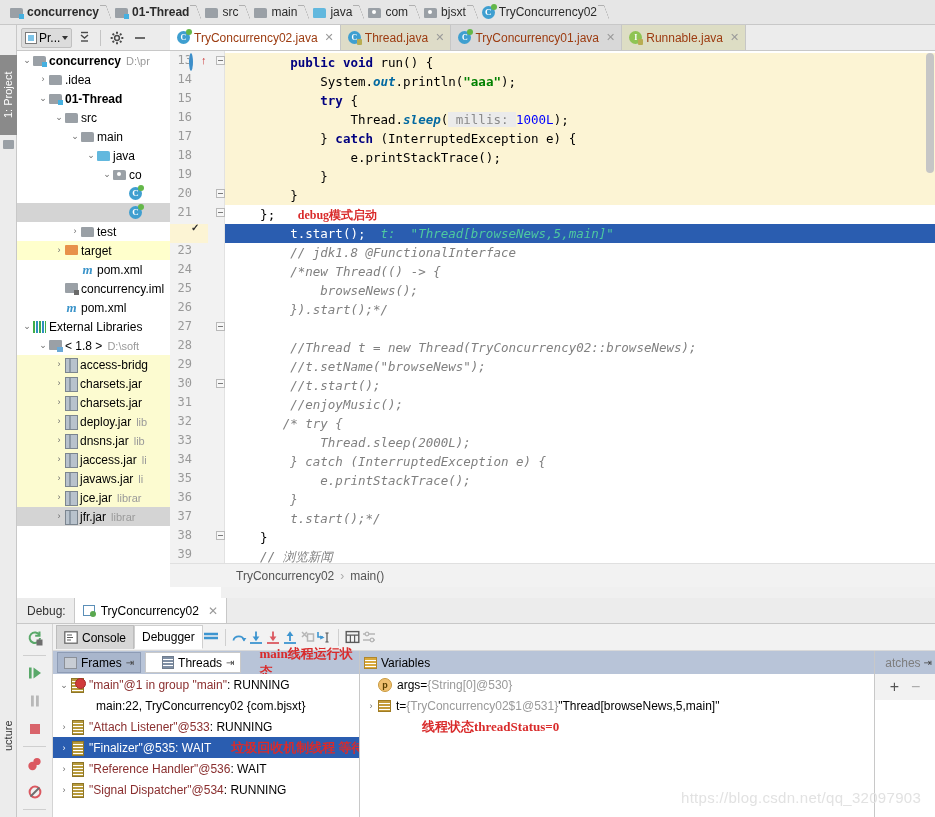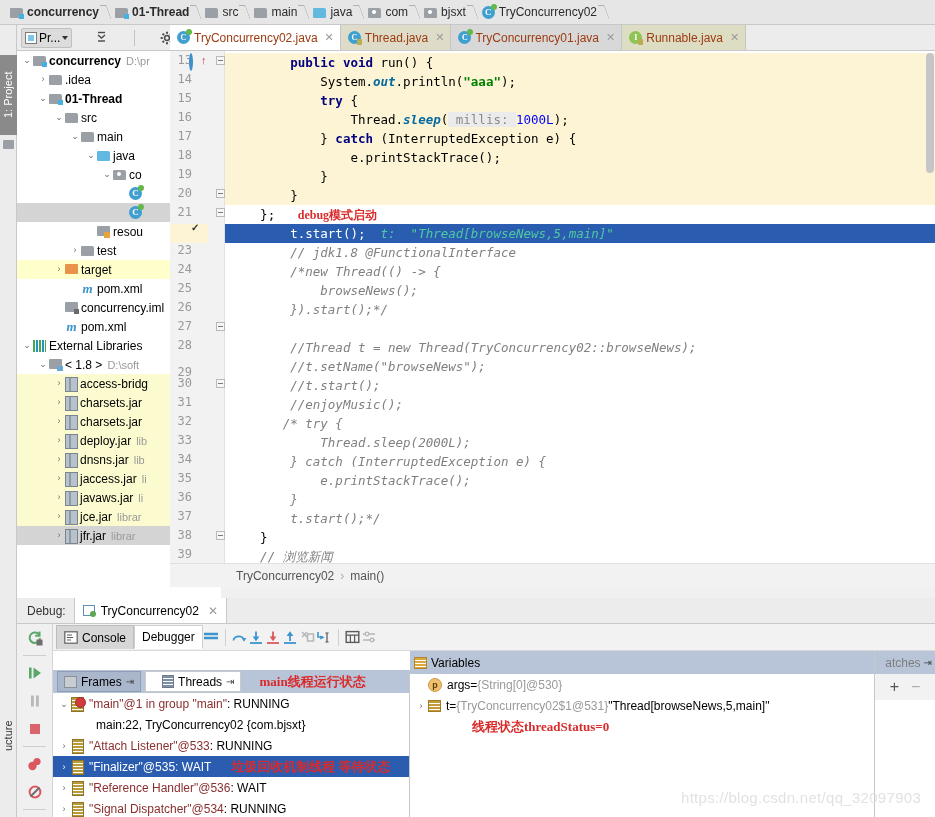--- a/index.html
+++ b/index.html
@@ -55,21 +55,21 @@
   .vlabel2 {
     position:absolute; left:0; bottom:46px; width:17px; height:70px;
     writing-mode:vertical-rl; transform:rotate(180deg);
     font-size:11px; color:#333; text-align:center; line-height:17px; white-space:nowrap;
   }
 
   
   .projwin { position:absolute; left:17px; top:25px; width:204px; height:573px; background:#fff; }
   .projhdr {
     height:26px; background:#ececec; border-bottom:1px solid #c8c8c8;
-    display:flex; align-items:center; padding:0 4px; gap:3px;justify-content:space-between;
+    display:flex; align-items:center; padding:0 4px; gap:3px;
   }
   .projhdr .pbtn { display:flex; align-items:center; gap:2px; padding:2px 3px; cursor:default; }
   .projhdr .pbtn.sel { background:#dcdcdc; border:1px solid #c0c0c0; border-radius:2px; }
   .sqicon { width:12px; height:12px; border:1px solid #7a7a7a; background:#fff; position:relative; }
   .sqicon::after { content:""; position:absolute; left:2px; top:2px; right:2px; bottom:2px; background:#7ec4e8; }
   .caret-d { width:0;height:0;border-left:3px solid transparent;border-right:3px solid transparent;border-top:4px solid #333; }
   .vsep { width:1px; height:16px; background:#c4c4c4; margin:0 3px; }
 
   .tree { position:relative; height:547px; background:#fff; overflow:hidden; font-size:12px; }
   .trow { height:19px; display:flex; align-items:center; white-space:nowrap; padding-left:4px; position:relative; }
@@ -181,21 +181,21 @@
     height:27px; background:#f2f2f2; display:flex; align-items:center; gap:0px; padding-left:3px;
     border-bottom:1px solid #d9d9d9;
   }
   .tbtab { height:24px; display:flex; align-items:center; gap:4px; padding:0 7px; font-size:12px; }
   .tbtab.sel { background:#d6d6d6; border:1px solid #bdbdbd; border-bottom:none;}
   .tbtab.active2 { background:#fff; border:1px solid #cfcfcf; border-bottom:1px solid #fff; }
   .tbsep { width:1px; height:17px; background:#cfcfcf; margin:0 5px; }
   .tbico { width:17px; height:17px; display:flex; align-items:center; justify-content:center; }
 
   .panes { position:absolute; left:0; top:27px; right:0; bottom:0; display:flex; background:#fff; }
-  .pane-frames { width:357px; border-right:1px solid #c8c8c8; position:relative; background:#fff;margin-top:19px; }
+  .pane-frames { width:307px; border-right:1px solid #c8c8c8; position:relative; background:#fff; }
   .pane-vars { flex:1; position:relative; background:#fff; }
   .panehdr { height:23px; background:#b8c4d8; display:flex; align-items:center; padding-left:4px; gap:4px; font-size:12px; }
   .ptab { height:21px; display:flex; align-items:center; gap:4px; padding:0 6px; font-size:12px; }
   .ptab.sel { background:#a9b6cc; border:1px solid #8e9cb5; }
   .ptab.white { background:#fff; border:1px solid #c9c9c9;padding-left:16px; }
   .frames-ico { width:13px;height:12px;background:#c8cdd4;border:1px solid #8b9098;position:relative;flex:0 0 13px;}
   .threads-ico { width:12px;height:13px;position:relative;flex:0 0 12px;
      background:repeating-linear-gradient(180deg,#7f8fa4 0 2px,#fff 2px 3px);border:1px solid #6f7c8d;}
   .vars-ico { width:13px;height:12px;position:relative;flex:0 0 13px;
      background:repeating-linear-gradient(180deg,#d9a93c 0 2px,#fff 2px 3px);border:1px solid #b0862c;}
@@ -369,25 +369,20 @@
           <span class="tlabel">co</span>
         </div>
         <div class="trow" style="padding-left:100px">
           <span class="arrow"></span>
           <span class="cicon">C</span>
         </div>
         <div class="trow hl-grey" style="padding-left:100px">
           <span class="arrow"></span>
           <span class="cicon">C</span>
         </div>
-        <div class="trow" style="padding-left:68px">
-          <span class="arrow"></span>
-          <span class="resicon"></span>
-          <span class="tlabel">resou</span>
-        </div>
         <div class="trow" style="padding-left:52px">
           <span class="arrow">›</span>
           <span class="ficon grey"></span>
           <span class="tlabel">test</span>
         </div>
         <div class="trow hl-yellow" style="padding-left:36px">
           <span class="arrow">›</span>
           <span class="orangefold"></span>
           <span class="tlabel">target</span>
         </div>
@@ -505,21 +500,21 @@
         <div class="gnum" style="top:116px">19</div>
         <div class="gnum" style="top:135px">20</div>
         <div class="gnum" style="top:154px">21</div>
         <div class="gnum" style="top:173px">22</div>
         <div class="gnum" style="top:192px">23</div>
         <div class="gnum" style="top:211px">24</div>
         <div class="gnum" style="top:230px">25</div>
         <div class="gnum" style="top:249px">26</div>
         <div class="gnum" style="top:268px">27</div>
         <div class="gnum" style="top:287px">28</div>
-        <div class="gnum" style="top:314px">29</div>
+        <div class="gnum" style="top:306px">29</div>
         <div class="gnum" style="top:325px">30</div>
         <div class="gnum" style="top:344px">31</div>
         <div class="gnum" style="top:363px">32</div>
         <div class="gnum" style="top:382px">33</div>
         <div class="gnum" style="top:401px">34</div>
         <div class="gnum" style="top:420px">35</div>
         <div class="gnum" style="top:439px">36</div>
         <div class="gnum" style="top:458px">37</div>
         <div class="gnum" style="top:477px">38</div>
         <div class="gnum" style="top:496px">39</div>

